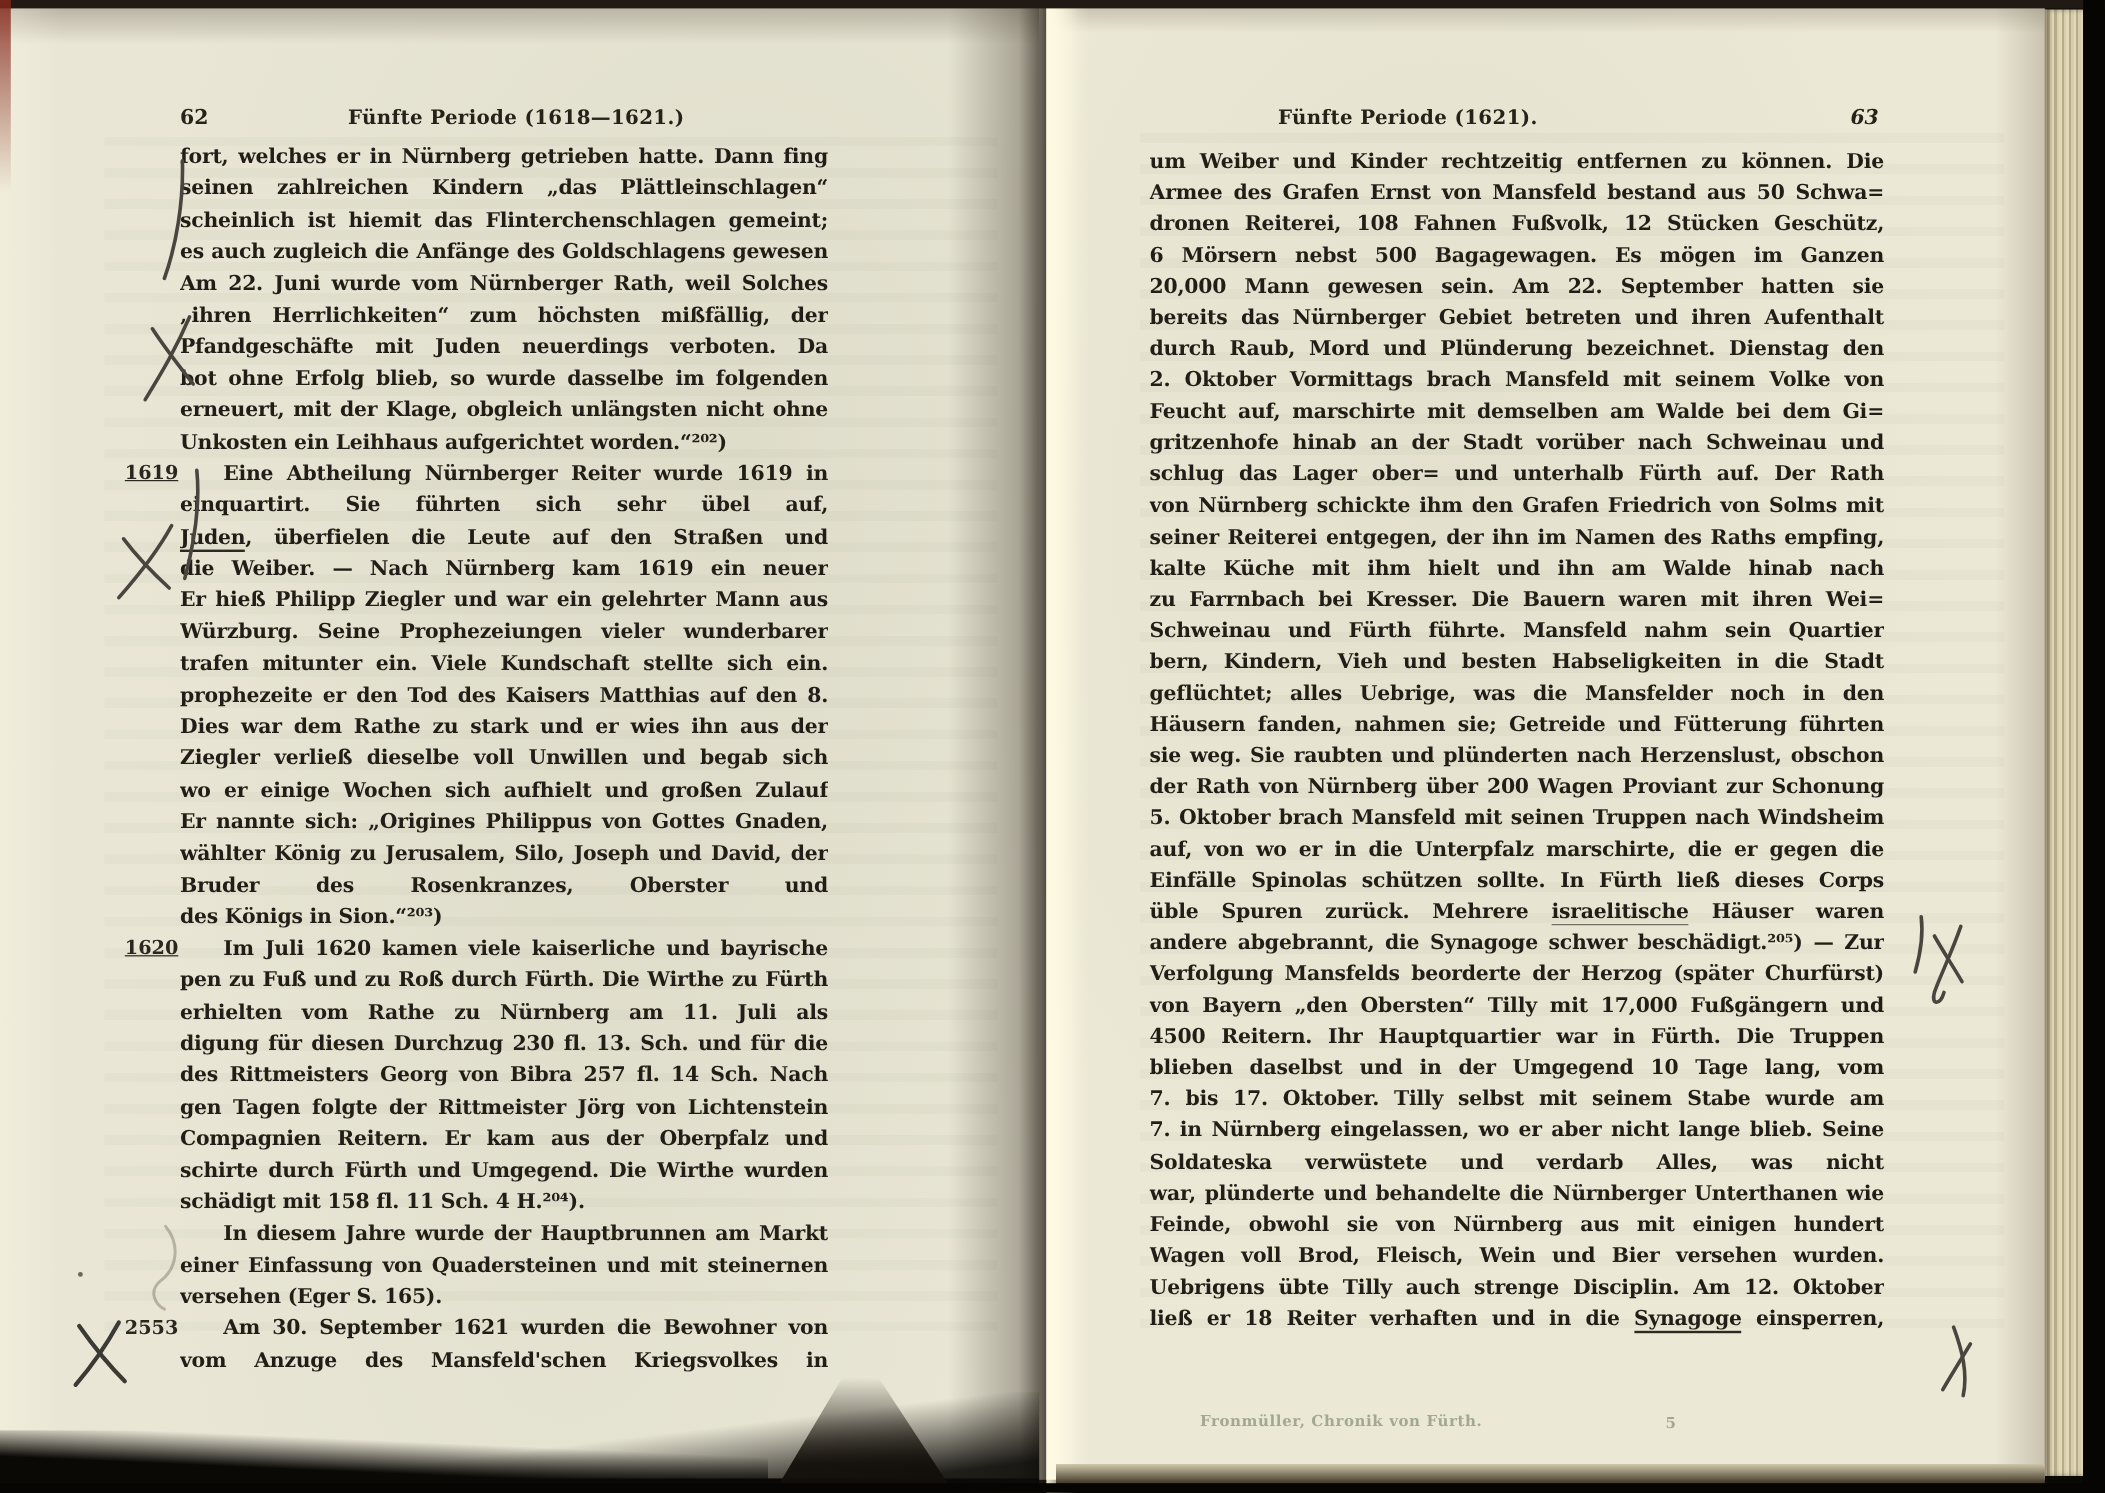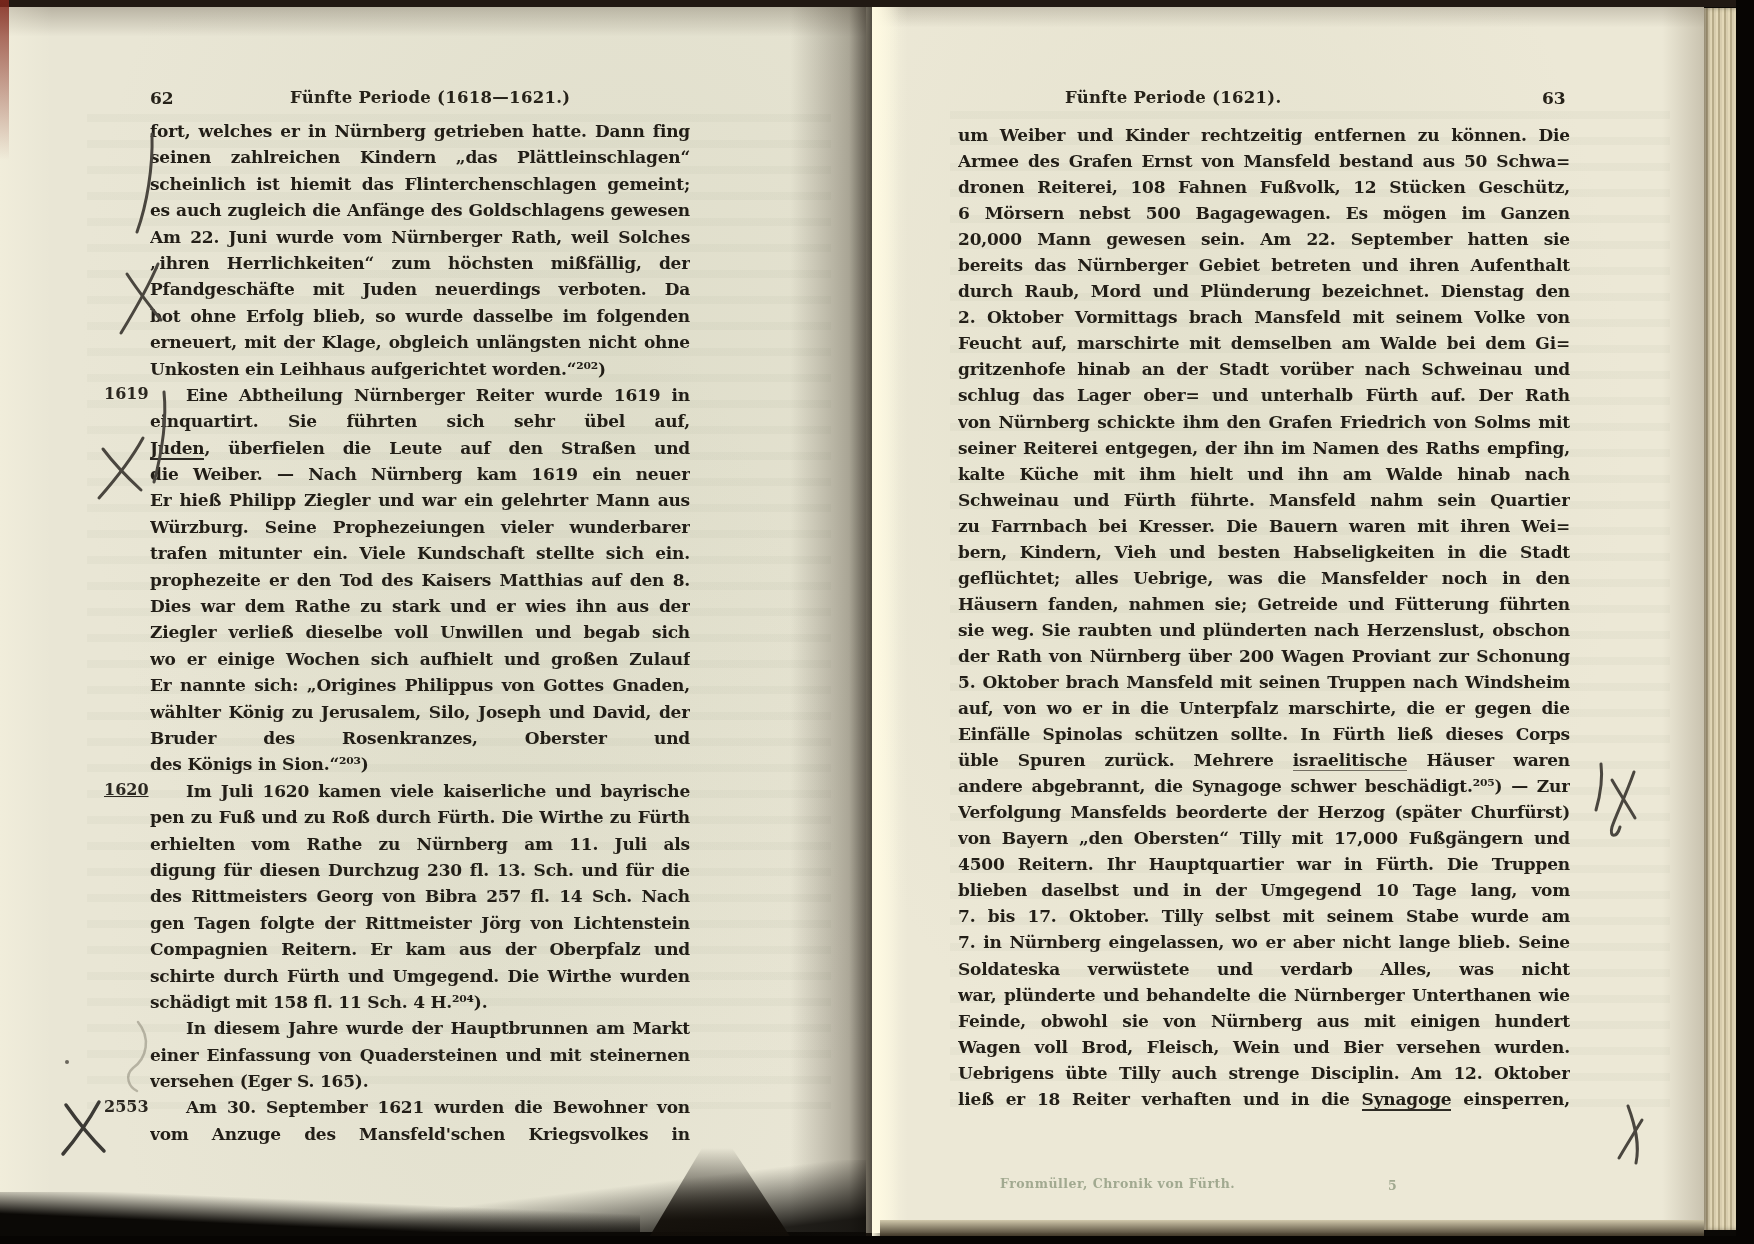--- a/index.html
+++ b/index.html
@@ -116,24 +116,24 @@
   <div class="shadow-bottom-left"></div>
   <div class="corner-bottom-left"></div>
   <div class="gutter-v"></div>
   <div class="edge-bottom-right"></div>
   <div class="edge-bottom"></div>
 
   <div class="pagenum" style="left:150px; top:88px;">62</div>
   <div class="running-head" style="left:290px; top:88px; width:220px; text-align:center;">Fünfte Periode (1618—1621.)</div>
 
   <div class="running-head" style="left:1065px; top:88px; width:220px; text-align:left;">Fünfte Periode (1621).</div>
-  <div class="pagenum" style="left:1542px; top:88px;">63</div>
+  <div class="pagenum" style="left:1542px; top:88px;font-style:italic;">63</div>
 
   <div id="margin-years">
-      <div class="margin-year" style="left: 104px; top: 384px;">1619</div>
+      <div class="margin-year" style="left: 104px; top: 384px; text-decoration: underline;">1619</div>
       <div class="margin-year" style="left: 104px; top: 780px; text-decoration: underline;">1620</div>
       <div class="margin-year" style="left: 104px; top: 1096.8px;">2553</div>
     </div>
 
   <div class="body-block" style="left:150px; top:118px; width:540px;">
       <div class="line">fort, welches er in Nürnberg getrieben hatte.  Dann fing er mit</div>
       <div class="line">seinen zahlreichen Kindern „das Plättleinschlagen“ an.²⁰¹) Wahr=</div>
       <div class="line">scheinlich ist hiemit das Flinterchenschlagen gemeint; doch konnten</div>
       <div class="line">es auch zugleich die Anfänge des Goldschlagens gewesen sein.</div>
       <div class="line">Am 22. Juni wurde vom Nürnberger Rath, weil Solches</div>
@@ -180,22 +180,22 @@
       <div class="line">20,000 Mann gewesen sein.  Am 22. September hatten sie</div>
       <div class="line">bereits das Nürnberger Gebiet betreten und ihren Aufenthalt</div>
       <div class="line">durch Raub, Mord und Plünderung bezeichnet.  Dienstag den</div>
       <div class="line">2. Oktober Vormittags brach Mansfeld mit seinem Volke von</div>
       <div class="line">Feucht auf, marschirte mit demselben am Walde bei dem Gi=</div>
       <div class="line">gritzenhofe hinab an der Stadt vorüber nach Schweinau und</div>
       <div class="line">schlug das Lager ober= und unterhalb Fürth auf.  Der Rath</div>
       <div class="line">von Nürnberg schickte ihm den Grafen Friedrich von Solms mit</div>
       <div class="line">seiner Reiterei entgegen, der ihn im Namen des Raths empfing,</div>
       <div class="line">kalte Küche mit ihm hielt und ihn am Walde hinab nach</div>
+      <div class="line">zu Farrnbach bei Kresser.  Die Bauern waren mit ihren Wei=</div>
       <div class="line">Schweinau und Fürth führte.  Mansfeld nahm sein Quartier</div>
-      <div class="line">zu Farrnbach bei Kresser.  Die Bauern waren mit ihren Wei=</div>
       <div class="line">bern, Kindern, Vieh und besten Habseligkeiten in die Stadt</div>
       <div class="line">geflüchtet; alles Uebrige, was die Mansfelder noch in den</div>
       <div class="line">Häusern fanden, nahmen sie; Getreide und Fütterung führten</div>
       <div class="line">sie weg.  Sie raubten und plünderten nach Herzenslust, obschon</div>
       <div class="line">der Rath von Nürnberg über 200 Wagen Proviant zur Schonung</div>
       <div class="line">5. Oktober brach Mansfeld mit seinen Truppen nach Windsheim</div>
       <div class="line">auf, von wo er in die Unterpfalz marschirte, die er gegen die</div>
       <div class="line">Einfälle Spinolas schützen sollte.  In Fürth ließ dieses Corps</div>
       <div class="line">üble Spuren zurück.  Mehrere <span class="u-pencil">israelitische</span> Häuser waren zerstört,</div>
       <div class="line">andere abgebrannt, die Synagoge schwer beschädigt.²⁰⁵) — Zur</div>

